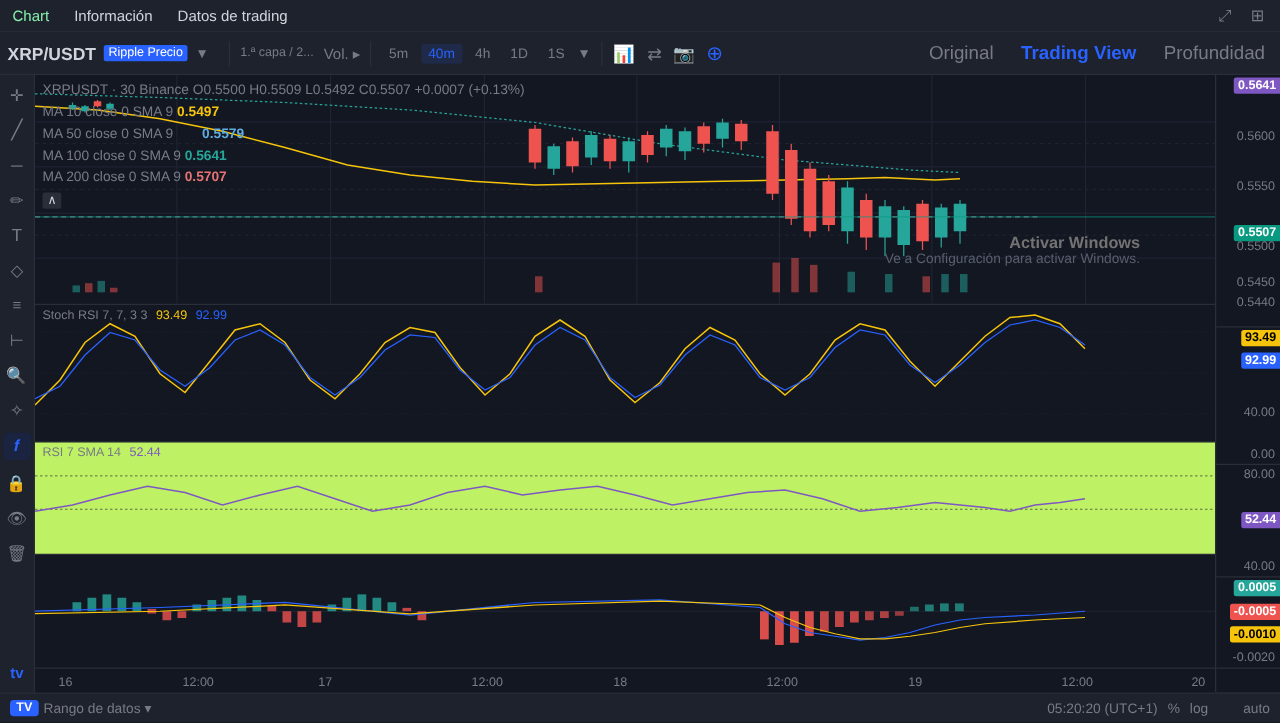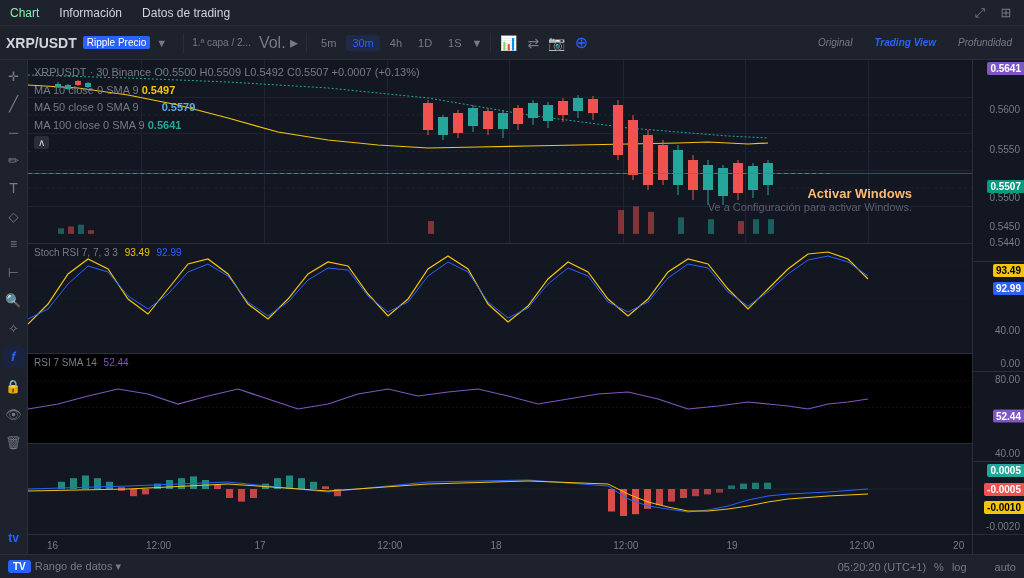--- a/index.html
+++ b/index.html
@@ -62,21 +62,21 @@
       color: #fff;
       font-size: 10px;
       padding: 1px 4px;
       border-radius: 2px;
     }
     .layer-info {
       font-size: 10px;
       color: #787b86;
     }
     .vol-label {
-      font-size: 16px;
+      font-size: 12px;
       color: #787b86;
     }
     .separator {
       width: 1px;
       height: 20px;
       background: #2a2e39;
       margin: 0 4px;
     }
     .timeframe-btn {
       padding: 2px 6px;
@@ -89,25 +89,24 @@
       background: #2962ff22;
       color: #2962ff;
     }
     .toolbar-right {
       margin-left: auto;
       display: flex;
       align-items: center;
       gap: 10px;
     }
     .view-btn {
-      font-size: 10px;
+      font-size: 15px;
       color: #787b86;
       cursor: pointer;
       padding: 2px 6px;
-      font-style: italic;
     }
     .view-btn.highlight { color: #2962ff; font-weight: 600; }
 
     
     .main-content {
       display: flex;
       flex: 1;
       overflow: hidden;
     }
 
@@ -196,21 +195,21 @@
       color: #787b86;
       z-index: 5;
     }
 
     
     .rsi-panel {
       height: 90px;
       position: relative;
       border-bottom: 1px solid #2a2e39;
       overflow: hidden;
-      background: #000000;
+      background: #bef264;
     }
 
     
     .macd-panel {
       height: 90px;
       position: relative;
       overflow: hidden;
       background: #131722;
     }
 
@@ -251,21 +250,21 @@
     .watermark {
       position: absolute;
       bottom: 30px;
       right: 60px;
       text-align: right;
       z-index: 5;
       pointer-events: none;
     }
     .watermark-title {
       font-size: 13px;
-      color: #fdba74;
+      color: #737373;
       font-weight: 600;
     }
     .watermark-sub {
       font-size: 11px;
       color: #5a5f6e;
     }
 
     
     .grid-line-h {
       position: absolute;
@@ -303,21 +302,21 @@
   <div class="symbol-area">
     <span class="symbol-title">XRP/USDT</span>
     <span class="badge">Ripple Precio</span>
     <span style="color:#787b86; font-size:11px;">▼</span>
   </div>
   <div class="separator"></div>
   <span class="layer-info">1.ª capa / 2...</span>
   <span class="vol-label" style="margin-left:4px;">Vol. ▸</span>
   <div class="separator"></div>
   <div class="timeframe-btn">5m</div>
-  <div class="timeframe-btn active">30m</div>
+  <div class="timeframe-btn active">40m</div>
   <div class="timeframe-btn">4h</div>
   <div class="timeframe-btn">1D</div>
   <div class="timeframe-btn">1S</div>
   <div style="font-size:11px; color:#787b86;">▼</div>
   <div class="separator"></div>
 
   <div class="sidebar-icon" style="font-size:14px;">📊</div>
   <div class="sidebar-icon" style="font-size:14px;">⇄</div>
   <div class="sidebar-icon" style="font-size:14px;">📷</div>
   <div class="sidebar-icon" style="font-size:16px; color:#2962ff;">⊕</div>
@@ -375,20 +374,24 @@
           <span>MA 10  close 0  SMA 9</span>
           <span class="ind-val yellow">0.5497</span>
         </div>
         <div class="ind-line">
           <span>MA 50  close 0  SMA 9</span>
           <span class="ind-val blue">0.5579</span>
         </div>
         <div class="ind-line">
           <span>MA 100  close 0  SMA 9</span>
           <span class="ind-val green">0.5641</span>
+        </div>
+        <div class="ind-line">
+          <span>MA 200  close 0  SMA 9</span>
+          <span class="ind-val orange">0.5707</span>
         </div>
         <div style="margin-top:2px;">
           <span style="font-size:10px; background:#2a2e39; padding:1px 4px; border-radius:2px; cursor:pointer;">∧</span>
         </div>
       </div>
 
       <svg width="100%" height="100%" style="position:absolute; top:0; left:0;">
 
         <line x1="0" y1="30%" x2="100%" y2="30%" stroke="#2a2e39" stroke-width="0.5" stroke-dasharray="3,3"></line>
         <line x1="0" y1="50%" x2="100%" y2="50%" stroke="#2a2e39" stroke-width="0.5" stroke-dasharray="3,3"></line>

